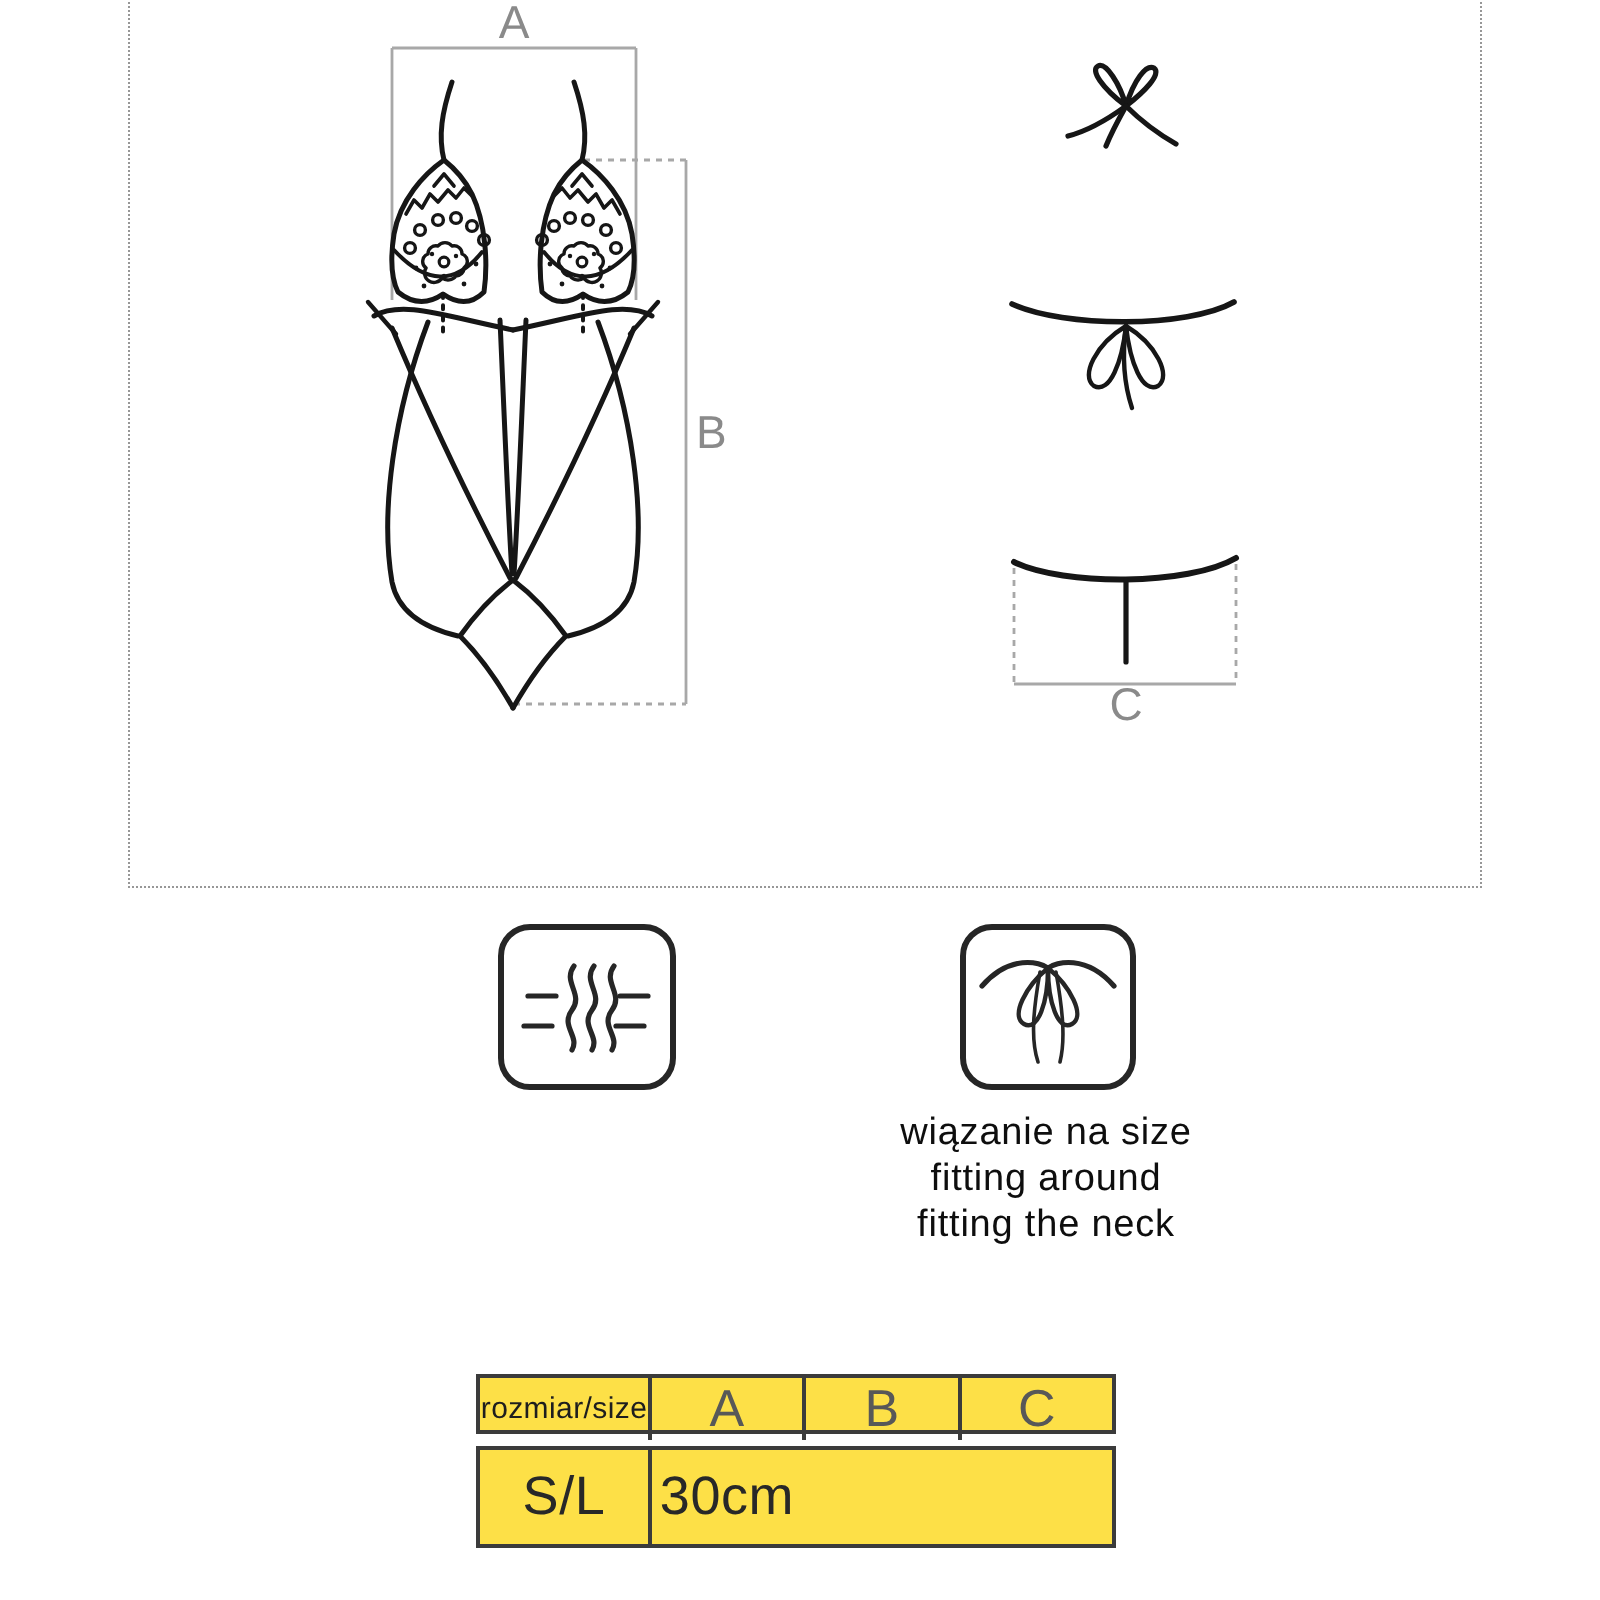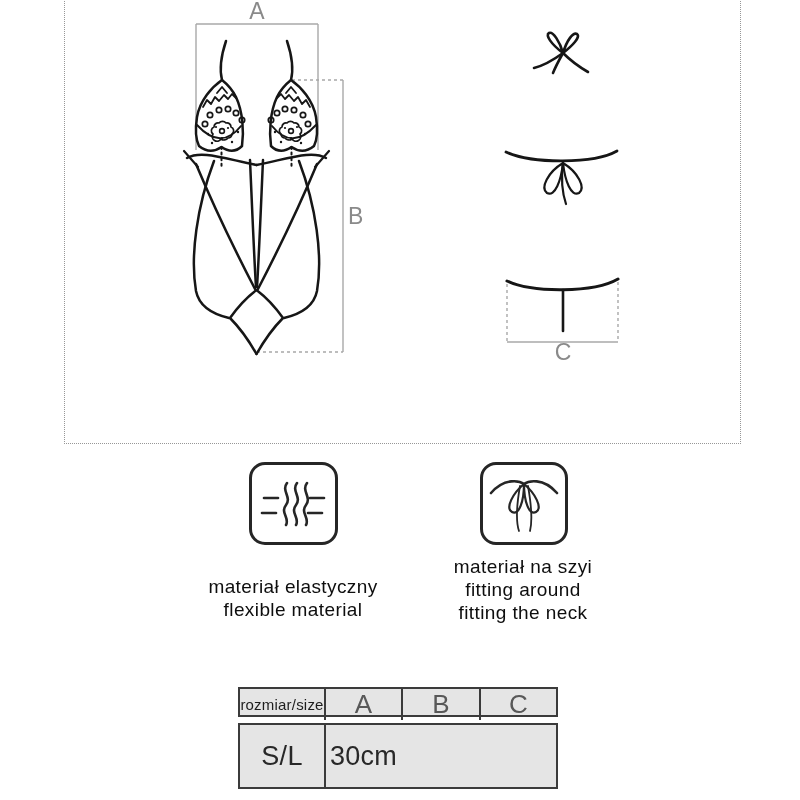--- a/index.html
+++ b/index.html
@@ -30,25 +30,25 @@
     position:absolute;text-align:center;color:#0e0e0e;
     font-size:19px;line-height:23px;letter-spacing:.4px;font-weight:500;
   }
   #caption-elastic{left:173px;top:575px;width:240px;}
   #caption-lacing{left:403px;top:555px;width:240px;}
   .caption div{white-space:nowrap;}
 
   
   .size-table{position:absolute;left:238px;top:687px;}
   .tbl-row{
-    display:grid;border:2px solid #3b3b3b;background:#e5e5e5;box-sizing:border-box;
+    display:grid;border:2px solid #3b3b3b;background:#fde047;box-sizing:border-box;
     grid-template-columns:84px 77px 78px 77px;
   }
   .tbl-row.header{height:30px;}
-  .tbl-row.data{height:66px;margin-top:6px;}
+  .tbl-row.data{height:51px;margin-top:6px;}
   .cell{
     display:flex;align-items:center;justify-content:center;
     border-left:2px solid #3b3b3b;box-sizing:border-box;color:#282828;
   }
   .cell:first-child{border-left:none;}
   .header .cell{font-size:15px;color:#1e1e1e;letter-spacing:.2px;}
   .header .cell.dim{font-size:26px;color:#585858;}
   .data .cell{font-size:27px;letter-spacing:.3px;}
 </style>
 </head>
@@ -171,27 +171,23 @@
   <div class="icon-box" id="icon-lacing">
     <svg width="82" height="77" viewBox="0 0 82 77" stroke="#262626" stroke-width="2.2" fill="none" stroke-linecap="round">
       <path d="M8 28 C22 12 37 16 41 19 C45 16 60 12 74 28" stroke-width="2.6"></path>
       <path d="M41 19 C30 28 22 43 29 47 C36 51 41 36 41 19"></path>
       <path d="M41 19 C52 28 60 43 53 47 C46 51 41 36 41 19"></path>
       <path d="M37 21 C34 38 32 54 36 66" stroke-width="1.8"></path>
       <path d="M45 21 C48 38 50 54 47 66" stroke-width="1.8"></path>
     </svg>
   </div>
 
-  <div class="caption" id="caption-elastic">
-    <div>materiał elastyczny</div>
-    <div>flexible material</div>
-  </div>
 
   <div class="caption" id="caption-lacing">
-    <div>materiał na szyi</div>
+    <div>wiązanie na size</div>
     <div>fitting around</div>
     <div>fitting the neck</div>
   </div>
 
   <div class="size-table">
     <div class="tbl-row header">
       <div class="cell">rozmiar/size</div>
       <div class="cell dim">A</div>
       <div class="cell dim">B</div>
       <div class="cell dim">C</div>

